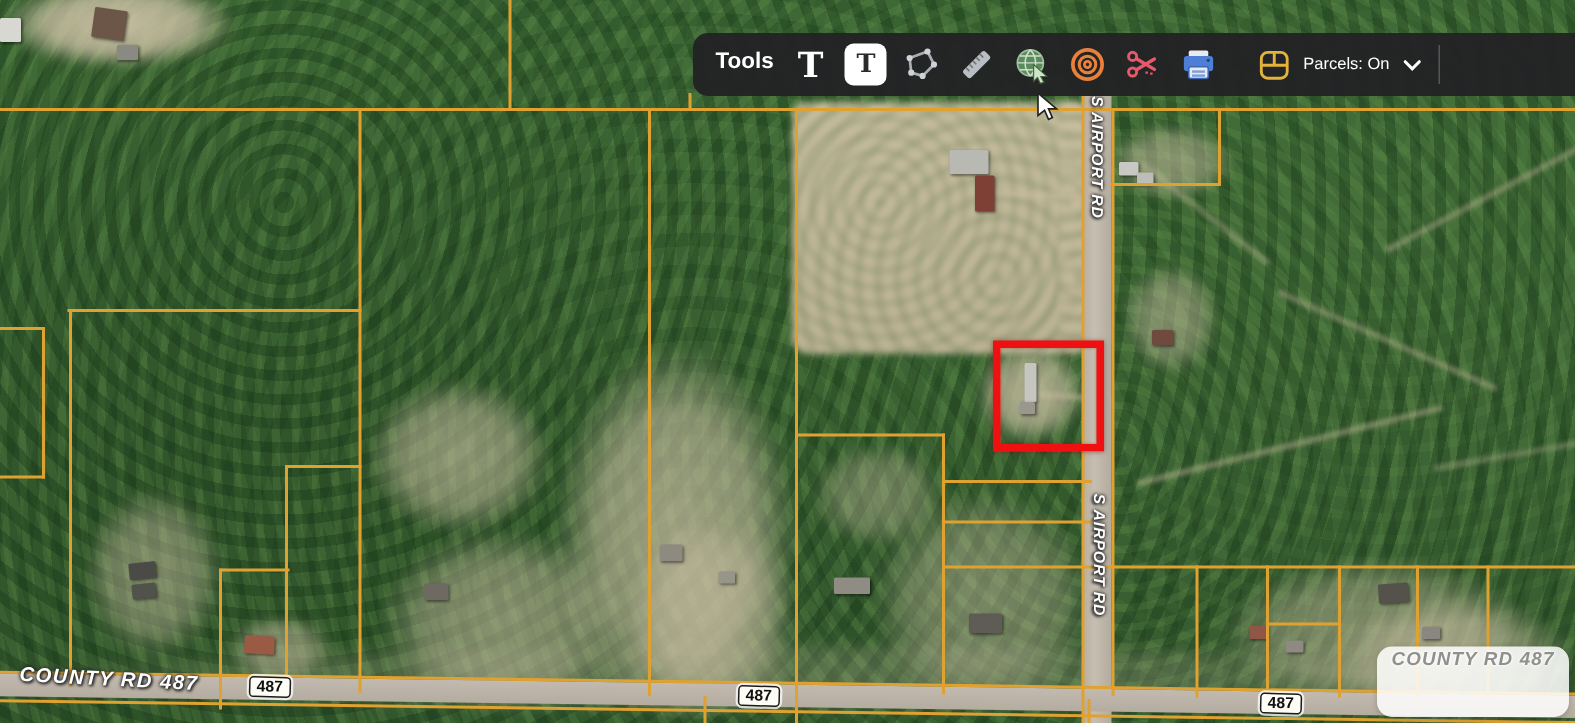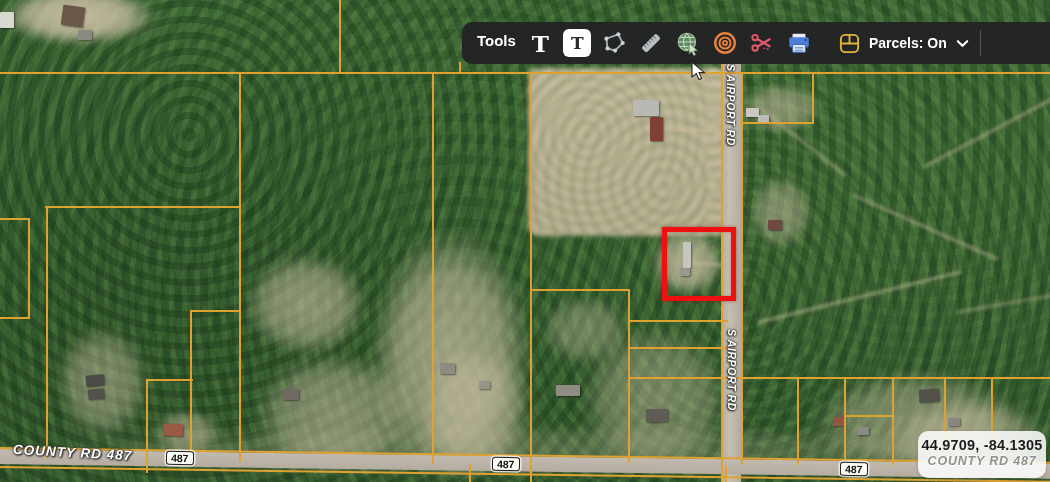--- a/index.html
+++ b/index.html
@@ -51,21 +51,21 @@
   .tb-label{font-size:15px;font-weight:600;margin:0 6px 6px 15px;text-align:center;}
   .tb-btn{width:30px;height:34px;display:flex;align-items:center;justify-content:center;
     background:none;border:none;padding:0;margin:0 3.5px;cursor:pointer;}
   .t-plain{font-family:"DejaVu Serif",serif;font-size:23px;font-weight:600;color:#fff;line-height:1;}
   .t-box{width:28px;height:28px;background:#fff;border-radius:6px;display:flex;
     align-items:center;justify-content:center;}
   .t-box span{font-family:"DejaVu Serif",serif;font-size:17px;font-weight:700;color:#2a2a2c;line-height:1;}
   .tb-group{display:flex;align-items:center;background:none;border:none;color:#fff;
     padding:0;cursor:pointer;}
   .parcels-group{margin-left:20px;}
-  .tb-group .lbl{font-size:14px;font-weight:700;margin:0 8px;white-space:nowrap;}
+  .tb-group .lbl{font-size:11px;font-weight:400;margin:0 8px;white-space:nowrap;}
   .divider{width:1px;height:26px;background:#55555a;margin:0 14px 0 10px;}
   .report-group .lbl{margin:0 0 0 9px;}
 
   
   .coords{position:absolute;left:918px;top:431px;width:128px;height:47px;z-index:9;
     background:rgba(255,255,255,.85);border-radius:10px;text-align:center;
     box-shadow:0 1px 4px rgba(0,0,0,.2);}
   .coords .val{font-size:14.5px;font-weight:700;color:#1d1d1f;margin-top:6px;letter-spacing:.2px;}
   .coords .rd{font-size:12.5px;font-weight:700;font-style:italic;color:#90908e;
     text-shadow:0 0 2px #fff,0 0 3px #fff;letter-spacing:.8px;margin-top:1px;}
@@ -263,20 +263,19 @@
       <svg width="15" height="15" viewBox="0 0 16 16" fill="none" stroke="#fff" stroke-width="2.2" stroke-linecap="round">
         <path d="M3 5.5 L8 10.5 L13 5.5"></path>
       </svg>
     </button>
 
     <span class="divider"></span>
 
   </div>
 
   <div class="coords">
-    <div class="val">44.9709, -84.1305</div>
     <div class="rd">COUNTY RD 487</div>
   </div>
 
   <svg class="cursor" width="15" height="21" viewBox="0 0 15 21">
     <polygon points="1,1 1,16 5.4,12.6 8,18.6 10.6,17.4 8,11.6 13.4,11.6" fill="#fff" stroke="#222" stroke-width="1.1"></polygon>
   </svg>
 </div>
 
 </body></html>

